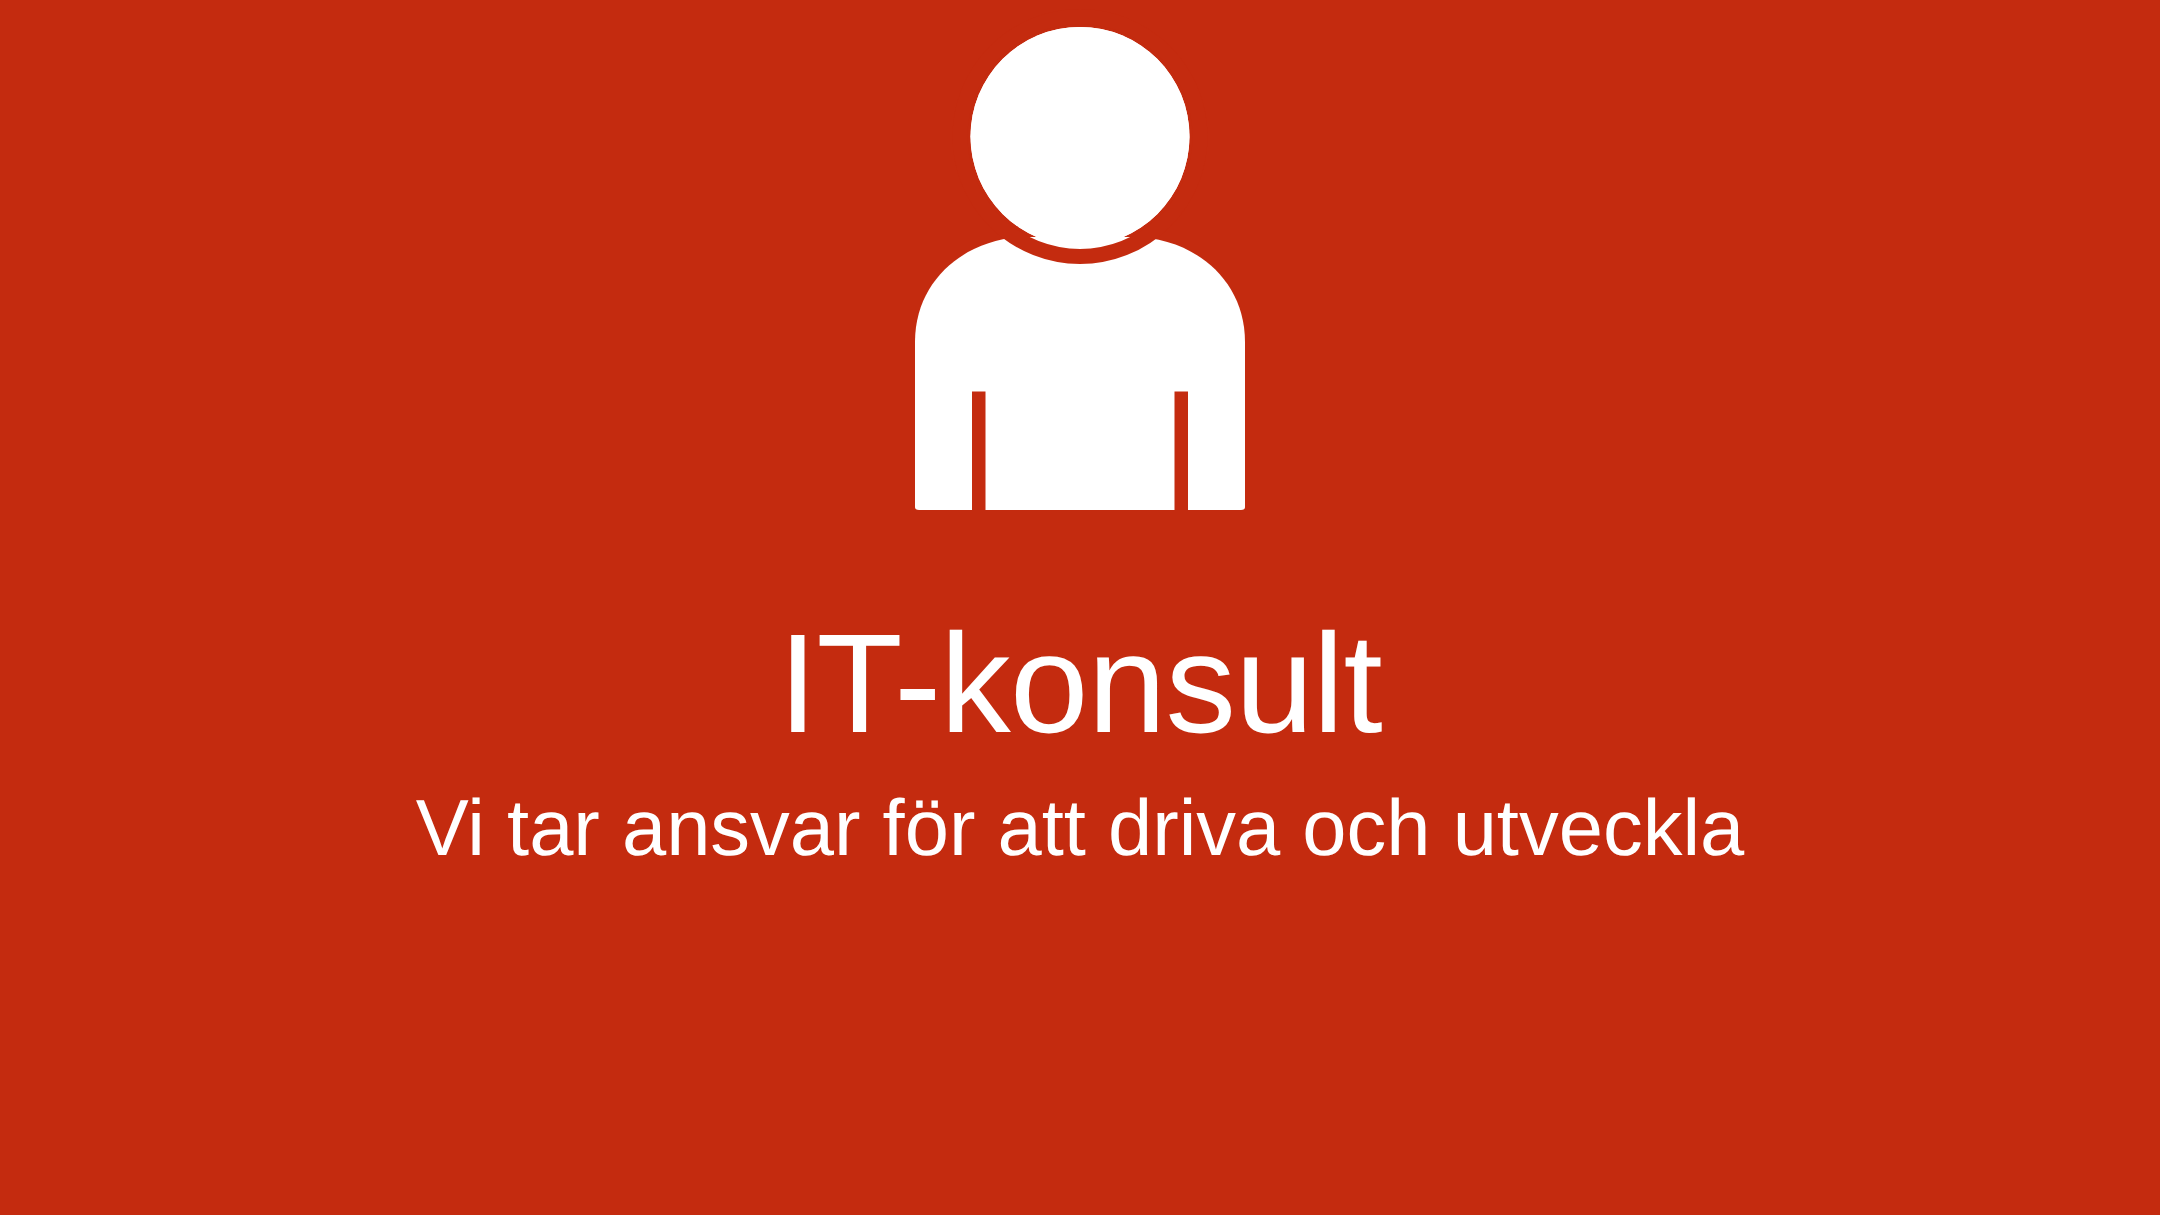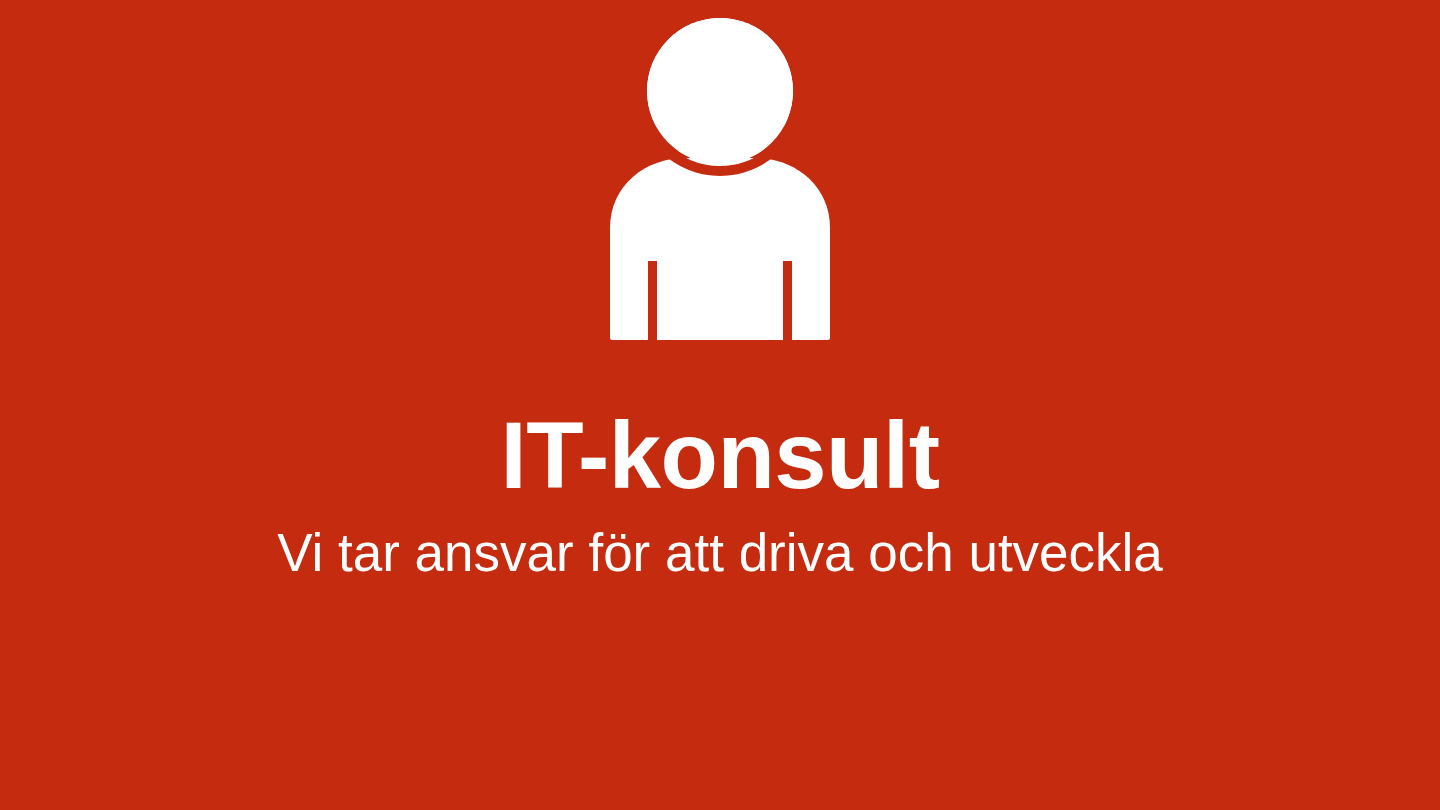--- a/index.html
+++ b/index.html
@@ -44,21 +44,21 @@
     position: absolute;
     left: 0;
     top: 404px;
     width: 1440px;
     text-align: center;
     color: #ffffff;
   }
 
   .headline {
     font-size: 94px;
-    font-weight: bold;
+    font-weight: normal;
     line-height: 104px;
     letter-spacing: -0.5px;
     margin: 0;
     color: #ffffff;
     white-space: nowrap;
   }
 
   .subhead {
     margin: 0;
     padding-top: 6px;

